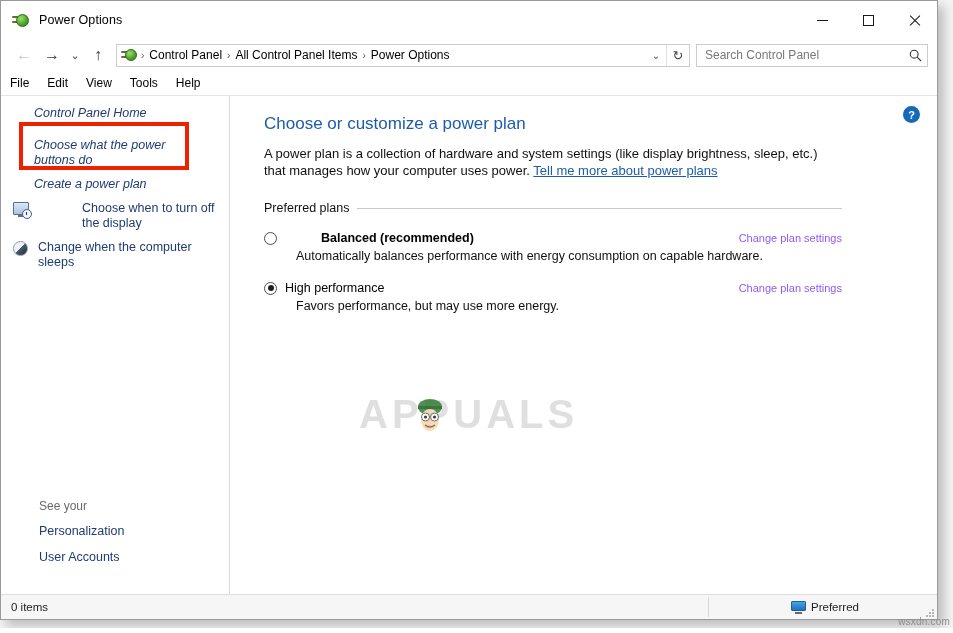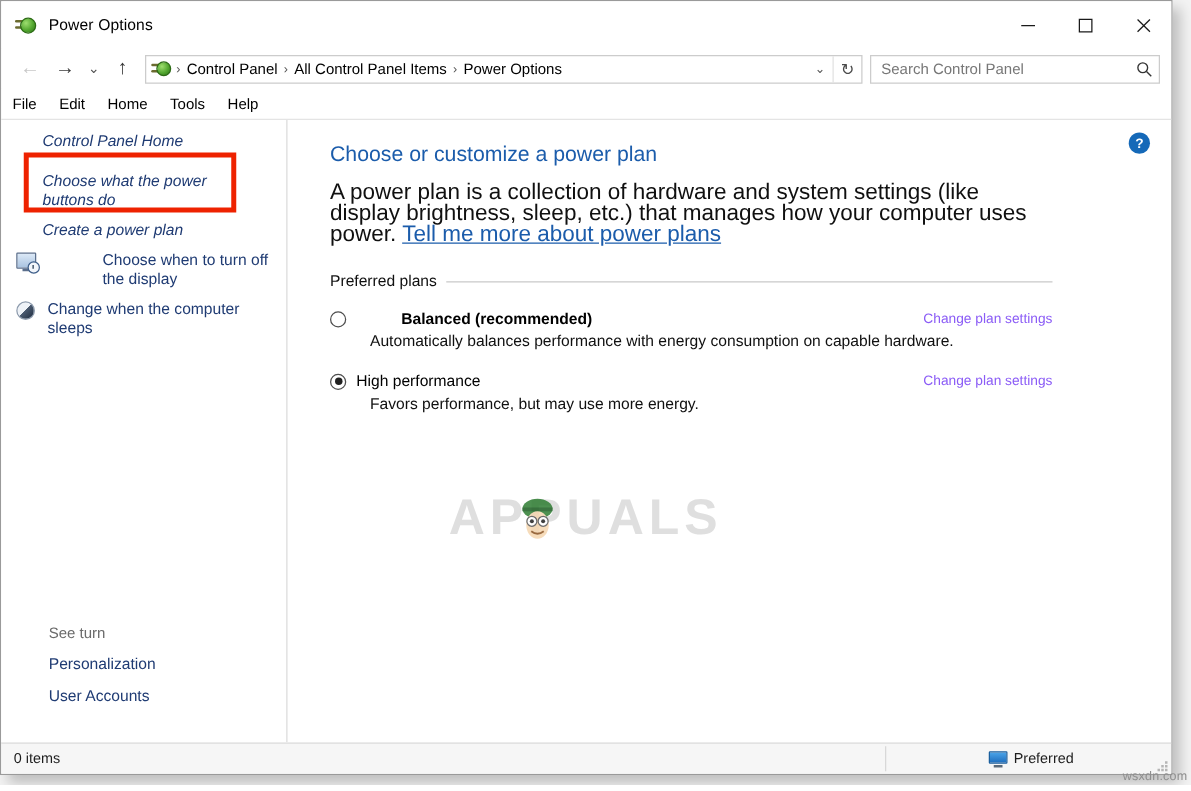--- a/index.html
+++ b/index.html
@@ -353,21 +353,21 @@
     padding: 18px 0 0 34px;
     position: relative;
   }
   .page-title {
     font-size: 17px;
     color: #1b5cab;
     font-weight: normal;
     margin: 0 0 11px 0;
   }
   .page-desc {
-    font-size: 18px;
+    font-size: 13px;
     color: #101010;
     line-height: 17px;
     max-width: 578px;
     margin-bottom: 22px;
   }
   .inline-link {
     color: #1b5cab;
     text-decoration: underline;
     cursor: default;
   }
@@ -644,21 +644,21 @@
             <circle cx="5.2" cy="5.2" r="3.9" stroke="#333" stroke-width="1.1" fill="none"></circle>
             <line x1="8.2" y1="8.2" x2="12" y2="12" stroke="#333" stroke-width="1.1"></line>
           </svg>
         </span>
       </div>
     </div>
 
     <div class="menubar">
       <div class="menu-item">File</div>
       <div class="menu-item">Edit</div>
-      <div class="menu-item">Home</div>
+      <div class="menu-item">View</div>
       <div class="menu-item">Tools</div>
       <div class="menu-item">Help</div>
     </div>
 
     <div class="body-area">
 
       <div class="sidebar">
 
         <div class="side-row noicon">
           <span class="side-link txt">Control Panel Home</span>
@@ -685,21 +685,21 @@
         <div class="side-row">
           <span class="ico">
             <span class="icon-moon"></span>
           </span>
           <span class="side-link txt" style="max-width:160px;display:inline-block;">Change when the computer sleeps</span>
         </div>
 
         <div class="red-box"></div>
 
         <div class="see-also">
-          <div class="see-also-title">See turn</div>
+          <div class="see-also-title">See your</div>
           <div class="side-link">Personalization</div>
           <div class="side-link">User Accounts</div>
         </div>
       </div>
 
       <div class="content">
 
         <div class="help-btn">?</div>
 
         <h1 class="page-title">Choose or customize a power plan</h1>

